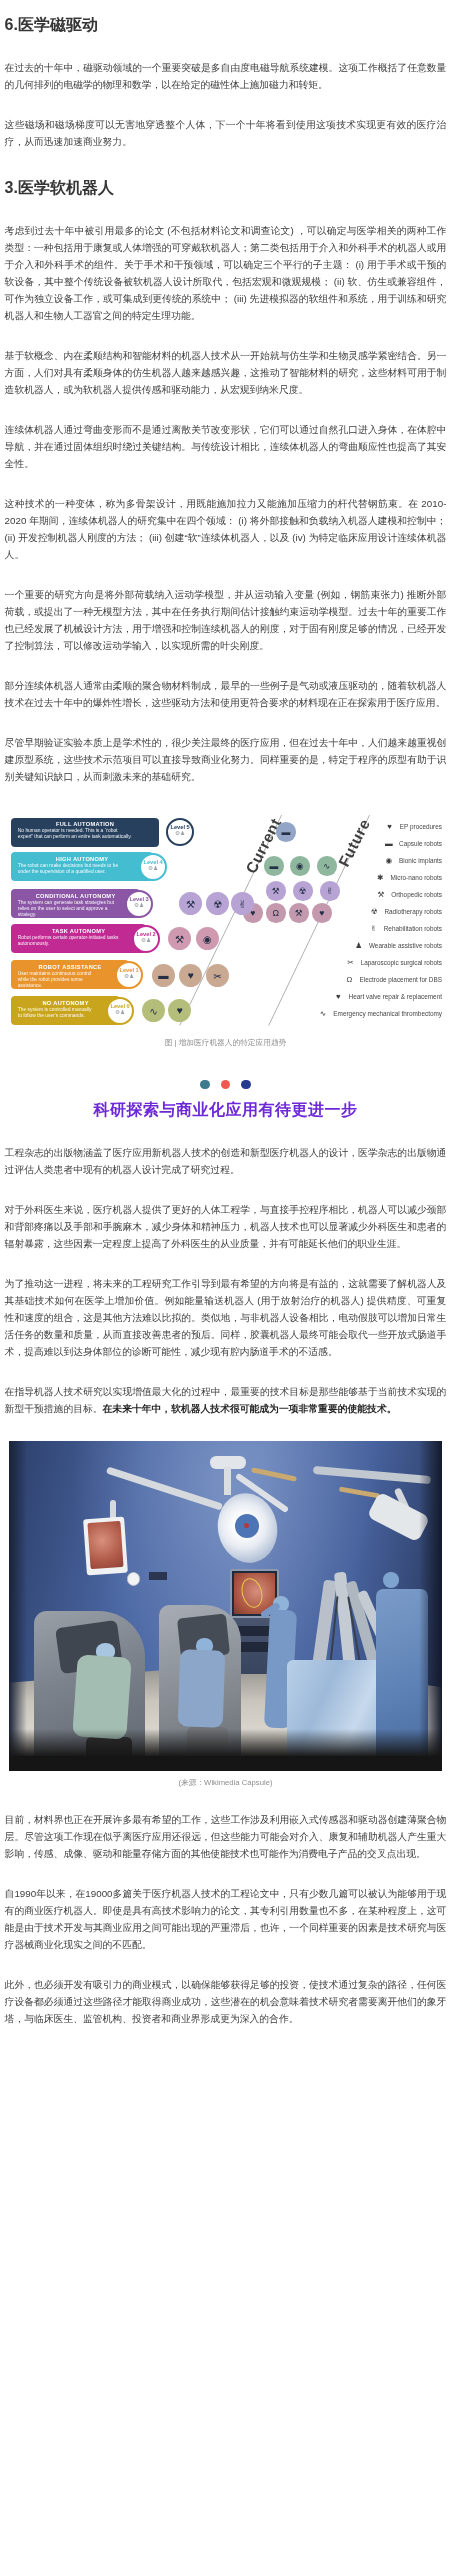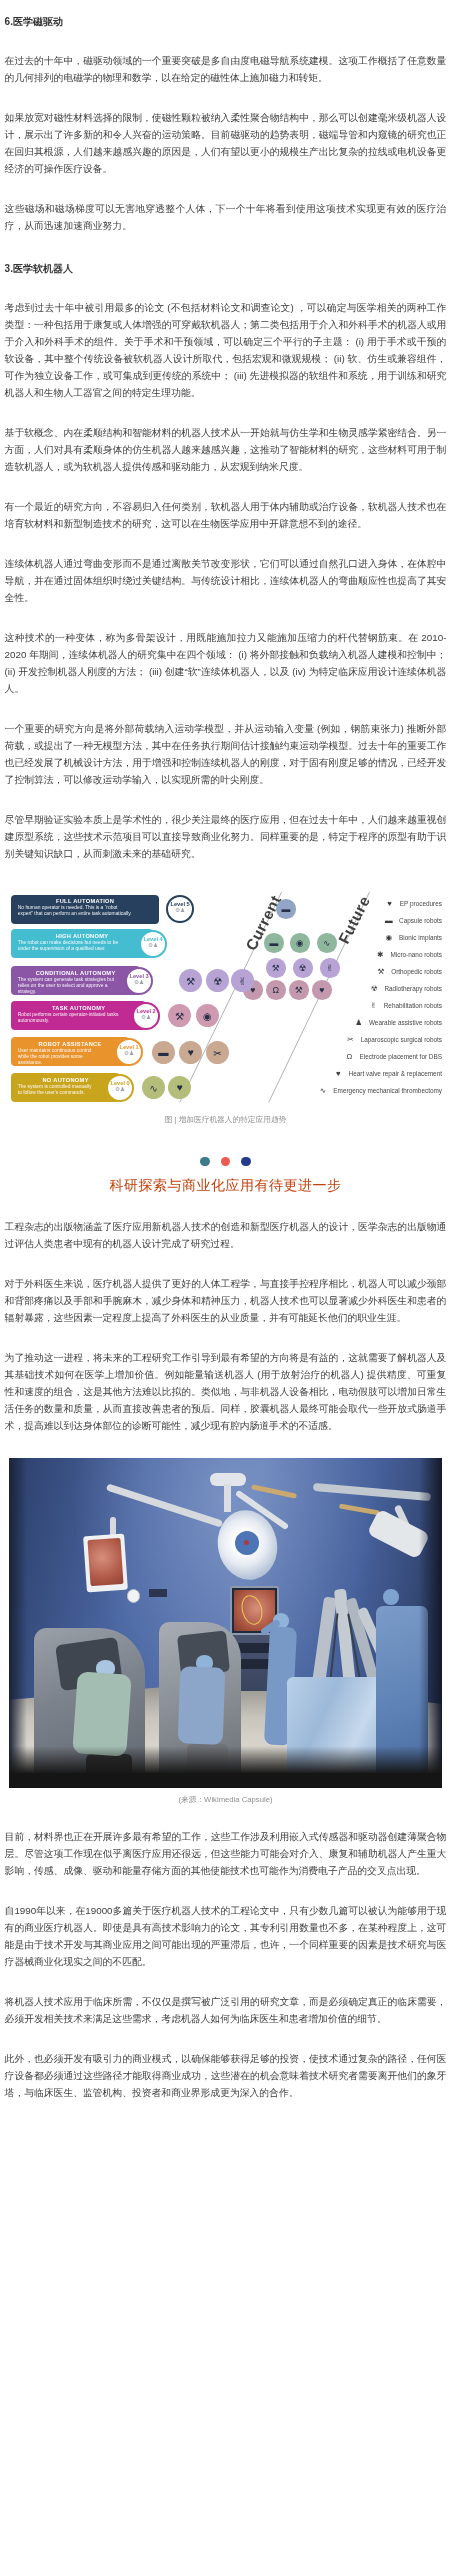--- a/index.html
+++ b/index.html
@@ -3,21 +3,21 @@
 <meta charset="utf-8">
 <style>
   html,body{margin:0;padding:0;background:#ffffff;}
   body{
     width:451px;
     font-family:"Liberation Sans","DejaVu Sans",sans-serif;
     color:#3d3d3d;
     box-sizing:border-box;
     padding:4.1px 4.6px 20.6px;
   }
-  h2.sec-h{font-size:10px;font-weight:bold;color:#363636;margin:28px 0 0;}
+  h2.sec-h{font-size:16px;font-weight:bold;color:#363636;margin:28px 0 0;}
   p.par{font-size:9.8px;line-height:17px;text-align:justify;margin:23px 0;color:#3d3d3d;}
   p.par strong{color:#262626;}
   
   .fig-wrap{margin:27px auto 0;width:433px;}
   .infog{position:relative;width:433px;height:216px;}
   .diag{position:absolute;left:0;top:0;width:433px;height:216px;}
   .zone-label{position:absolute;font-weight:bold;color:#3e3e3e;font-size:15.5px;
     transform:rotate(-63deg);letter-spacing:0.5px;}
   .zone-label.cur{left:225px;top:25px;}
   .zone-label.fut{left:320px;top:21.6px;}
@@ -35,55 +35,54 @@
     justify-content:center;color:#253047;}
   .legend{position:absolute;top:5.2px;right:0;width:129px;}
   .lg-row{display:flex;justify-content:flex-end;align-items:center;gap:4.6px;height:17px;}
   .lg-ico{font-size:7.7px;color:#3c3c3c;width:11.3px;text-align:center;flex:0 0 auto;}
   .lg-label{font-size:6.4px;color:#474747;white-space:nowrap;}
   figcaption.fig-cap{ text-align:center;color:#8e8e8e;font-size:7.7px;margin-top:9.3px;}
   
   .divider{margin-top:32px;text-align:center;}
   .dots{display:flex;justify-content:center;gap:11.3px;}
   .dot{width:9.3px;height:9.3px;border-radius:50%;display:inline-block;}
-  h3.blue-h{font-size:14px;font-weight:normal;color:#c2410c;margin:11.3px 0 0;letter-spacing:0.5px;}
+  h3.blue-h{font-size:16px;font-weight:bold;color:#6d28d9;margin:11.3px 0 0;letter-spacing:0.5px;}
   
   .photo{position:relative;width:433px;height:330px;margin:24px auto 0;overflow:hidden;background:#31426b;}
   .abs{position:absolute;}
   .wall{inset:0;background:linear-gradient(100deg,#2c3f6a 0%,#4a66a2 28%,#5b77b0 52%,#46619c 75%,#253252 100%);}
   .wall-glow{inset:0;background:radial-gradient(ellipse at 50% 12%,rgba(210,225,255,.28),transparent 50%);}
   .floor{left:0;top:222px;width:433px;height:108px;
     background:linear-gradient(180deg,#8f8d88,#c9c5bd 35%,#d8d4cc 60%,#b5b1a9);
     clip-path:polygon(0 18%,55% 0,100% 22%,100% 100%,0 100%);}
   .bar{background:#d6dade;border-radius:4.1px;}
   .photo-cap{text-align:center;color:#8e8e8e;font-size:7.7px;margin-top:7.2px;}
 </style>
 </head>
 <body>
 
 <article>
 
   <section>
     <h2 class="sec-h" style="margin-top:11.3px">6.医学磁驱动</h2>
     <p class="par">在过去的十年中，磁驱动领域的一个重要突破是多自由度电磁导航系统建模。这项工作概括了任意数量的几何排列的电磁学的物理和数学，以在给定的磁性体上施加磁力和转矩。</p>
-    <p class="par">如果放宽对磁性材料选择的限制，使磁性颗粒被纳入柔性聚合物结构中，那么可以创建毫米级机器人设计，展示出了许多新的和令人兴奋的运动策略。目前磁驱动的趋势表明，磁端导管和内窥镜的研究也正在回归其根源，人们越来越感兴趣的原因是，人们有望以更小的规模生产出比复杂的拉线或电机设备更经济的可操作医疗设备。</p>
     <p class="par">这些磁场和磁场梯度可以无害地穿透整个人体，下一个十年将看到使用这项技术实现更有效的医疗治疗，从而迅速加速商业努力。</p>
   </section>
 
   <section>
     <h2 class="sec-h">3.医学软机器人</h2>
     <p class="par">考虑到过去十年中被引用最多的论文 (不包括材料论文和调查论文) ，可以确定与医学相关的两种工作类型：一种包括用于康复或人体增强的可穿戴软机器人；第二类包括用于介入和外科手术的机器人或用于介入和外科手术的组件。关于手术和干预领域，可以确定三个平行的子主题： (i) 用于手术或干预的软设备，其中整个传统设备被软机器人设计所取代，包括宏观和微观规模； (ii) 软、仿生或兼容组件，可作为独立设备工作，或可集成到更传统的系统中； (iii) 先进模拟器的软组件和系统，用于训练和研究机器人和生物人工器官之间的特定生理功能。</p>
     <p class="par">基于软概念、内在柔顺结构和智能材料的机器人技术从一开始就与仿生学和生物灵感学紧密结合。另一方面，人们对具有柔顺身体的仿生机器人越来越感兴趣，这推动了智能材料的研究，这些材料可用于制造软机器人，或为软机器人提供传感和驱动能力，从宏观到纳米尺度。</p>
-    <p class="par">有一个最近的研究方向，不容易归入任何类别，软机器人用于体内辅助或治疗设备，软机器人技术也在培育软材料和新型制造技术的研究，这可以在生物医学应用中开辟意想不到的途径。</p>
   </section>
 
   <section>
     <p class="par">连续体机器人通过弯曲变形而不是通过离散关节改变形状，它们可以通过自然孔口进入身体，在体腔中导航，并在通过固体组织时绕过关键结构。与传统设计相比，连续体机器人的弯曲顺应性也提高了其安全性。</p>
     <p class="par">这种技术的一种变体，称为多骨架设计，用既能施加拉力又能施加压缩力的杆代替钢筋束。在 2010-2020 年期间，连续体机器人的研究集中在四个领域： (i) 将外部接触和负载纳入机器人建模和控制中； (ii) 开发控制机器人刚度的方法； (iii) 创建“软”连续体机器人，以及 (iv) 为特定临床应用设计连续体机器人。</p>
     <p class="par">一个重要的研究方向是将外部荷载纳入运动学模型，并从运动输入变量 (例如，钢筋束张力) 推断外部荷载，或提出了一种无模型方法，其中在任务执行期间估计接触约束运动学模型。过去十年的重要工作也已经发展了机械设计方法，用于增强和控制连续机器人的刚度，对于固有刚度足够的情况，已经开发了控制算法，可以修改运动学输入，以实现所需的叶尖刚度。</p>
+    <p class="par">部分连续体机器人通常由柔顺的聚合物材料制成，最早的一些例子是气动或液压驱动的，随着软机器人技术在过去十年中的爆炸性增长，这些驱动方法和使用更符合要求的材料现在正在探索用于医疗应用。</p>
     <p class="par">尽管早期验证实验本质上是学术性的，很少关注最终的医疗应用，但在过去十年中，人们越来越重视创建原型系统，这些技术示范项目可以直接导致商业化努力。同样重要的是，特定于程序的原型有助于识别关键知识缺口，从而刺激未来的基础研究。</p>
   </section>
 
   <figure class="fig-wrap" style="margin-left:auto;margin-right:auto;">
     <div class="infog" id="infog">
       <svg class="diag" viewBox="0 0 840 420">
         <line x1="529" y1="6" x2="331" y2="415" stroke="#9a9a9a" stroke-width="1.5"></line>
         <line x1="700" y1="6" x2="504" y2="415" stroke="#9a9a9a" stroke-width="1.5"></line>
       </svg>
       <div class="zone-label cur">Current</div>
@@ -275,20 +274,21 @@
         <span class="dot" style="background: rgb(238, 90, 82);"></span>
         <span class="dot" style="background: rgb(36, 58, 143);"></span>
       </div>
     <h3 class="blue-h">科研探索与商业化应用有待更进一步</h3>
   </div>
 
   <section>
     <p class="par">工程杂志的出版物涵盖了医疗应用新机器人技术的创造和新型医疗机器人的设计，医学杂志的出版物通过评估人类患者中现有的机器人设计完成了研究过程。</p>
     <p class="par">对于外科医生来说，医疗机器人提供了更好的人体工程学，与直接手控程序相比，机器人可以减少颈部和背部疼痛以及手部和手腕麻木，减少身体和精神压力，机器人技术也可以显著减少外科医生和患者的辐射暴露，这些因素一定程度上提高了外科医生的从业质量，并有可能延长他们的职业生涯。</p>
     <p class="par">为了推动这一进程，将未来的工程研究工作引导到最有希望的方向将是有益的，这就需要了解机器人及其基础技术如何在医学上增加价值。例如能量输送机器人 (用于放射治疗的机器人) 提供精度、可重复性和速度的组合，这是其他方法难以比拟的。类似地，与非机器人设备相比，电动假肢可以增加日常生活任务的数量和质量，从而直接改善患者的预后。同样，胶囊机器人最终可能会取代一些开放式肠道手术，提高难以到达身体部位的诊断可能性，减少现有腔内肠道手术的不适感。</p>
+    <p class="par"><span>在指导机器人技术研究以实现增值最大化的过程中，最重要的技术目标是那些能够基于当前技术实现的新型干预措施的目标。</span><strong>在未来十年中，软机器人技术很可能成为一项非常重要的使能技术。</strong></p>
   </section>
 
   <div class="photo">
     <div class="abs wall"></div>
     <div class="abs wall-glow"></div>
 
     <div class="abs bar" style="left:95px;top:44px;width:121px;height:6.7px;transform:rotate(18deg);"></div>
     <div class="abs bar" style="left:101px;top:59px;width:6.2px;height:23px;"></div>
     <div class="abs" style="left:201px;top:14.4px;width:36px;height:13.4px;background:#e2e5e9;border-radius:6.2px;"></div>
     <div class="abs" style="left:215px;top:26px;width:7.2px;height:28px;background:#dadde1;"></div>
@@ -343,18 +343,17 @@
     <div class="abs" style="right:0;top:0;width:23px;height:100%;background:linear-gradient(270deg,#141a2c,rgba(20,26,44,0));"></div>
     <div class="abs" style="left:0;top:0;width:18px;height:100%;background:linear-gradient(90deg,#1a2338,rgba(26,35,56,0));"></div>
     <div class="abs" style="left:0;bottom:14.4px;width:100%;height:28px;background:linear-gradient(rgba(17,17,17,0),#161616);"></div>
     <div class="abs" style="left:0;bottom:0;width:100%;height:15.5px;background:#151515;"></div>
   </div>
   <div class="photo-cap">(来源：Wikimedia Capsule)</div>
 
   <section>
     <p class="par">目前，材料界也正在开展许多最有希望的工作，这些工作涉及利用嵌入式传感器和驱动器创建薄聚合物层。尽管这项工作现在似乎离医疗应用还很远，但这些能力可能会对介入、康复和辅助机器人产生重大影响，传感、成像、驱动和能量存储方面的其他使能技术也可能作为消费电子产品的交叉点出现。</p>
     <p class="par">自1990年以来，在19000多篇关于医疗机器人技术的工程论文中，只有少数几篇可以被认为能够用于现有的商业医疗机器人。即使是具有高技术影响力的论文，其专利引用数量也不多，在某种程度上，这可能是由于技术开发与其商业应用之间可能出现的严重滞后，也许，一个同样重要的因素是技术研究与医疗器械商业化现实之间的不匹配。</p>
-    <p class="par">将机器人技术应用于临床所需，不仅仅是撰写被广泛引用的研究文章，而是必须确定真正的临床需要，必须开发相关技术来满足这些需求，考虑机器人如何为临床医生和患者增加价值的细节。</p>
     <p class="par" style="margin-bottom:0">此外，也必须开发有吸引力的商业模式，以确保能够获得足够的投资，使技术通过复杂的路径，任何医疗设备都必须通过这些路径才能取得商业成功，这些潜在的机会意味着技术研究者需要离开他们的象牙塔，与临床医生、监管机构、投资者和商业界形成更为深入的合作。</p>
   </section>
 
 </article>
 
 
 </body></html>

